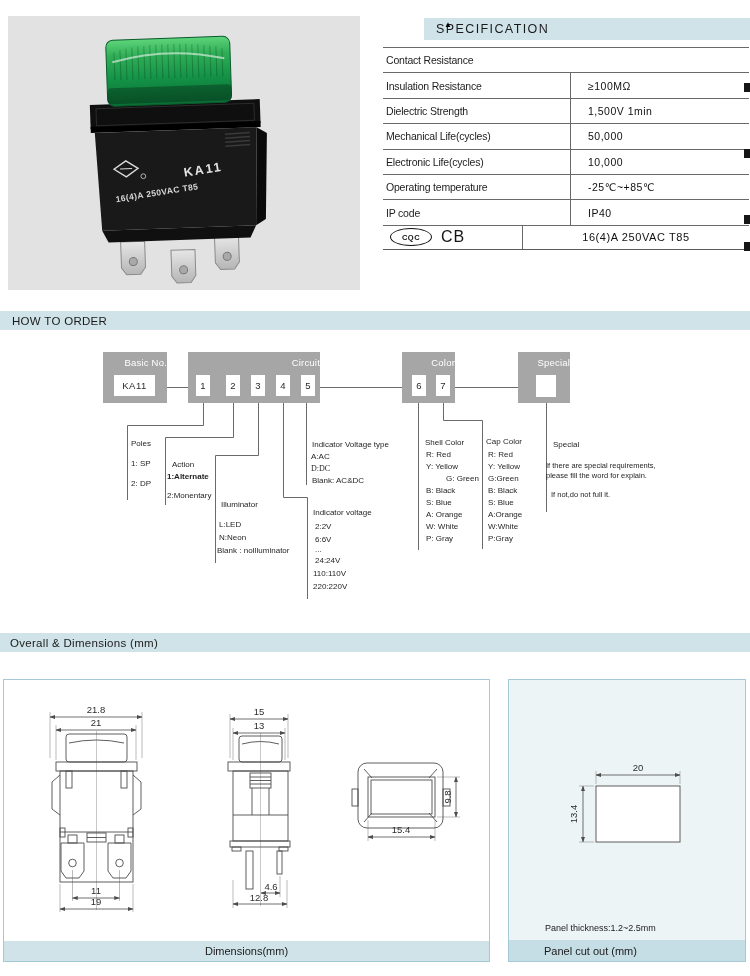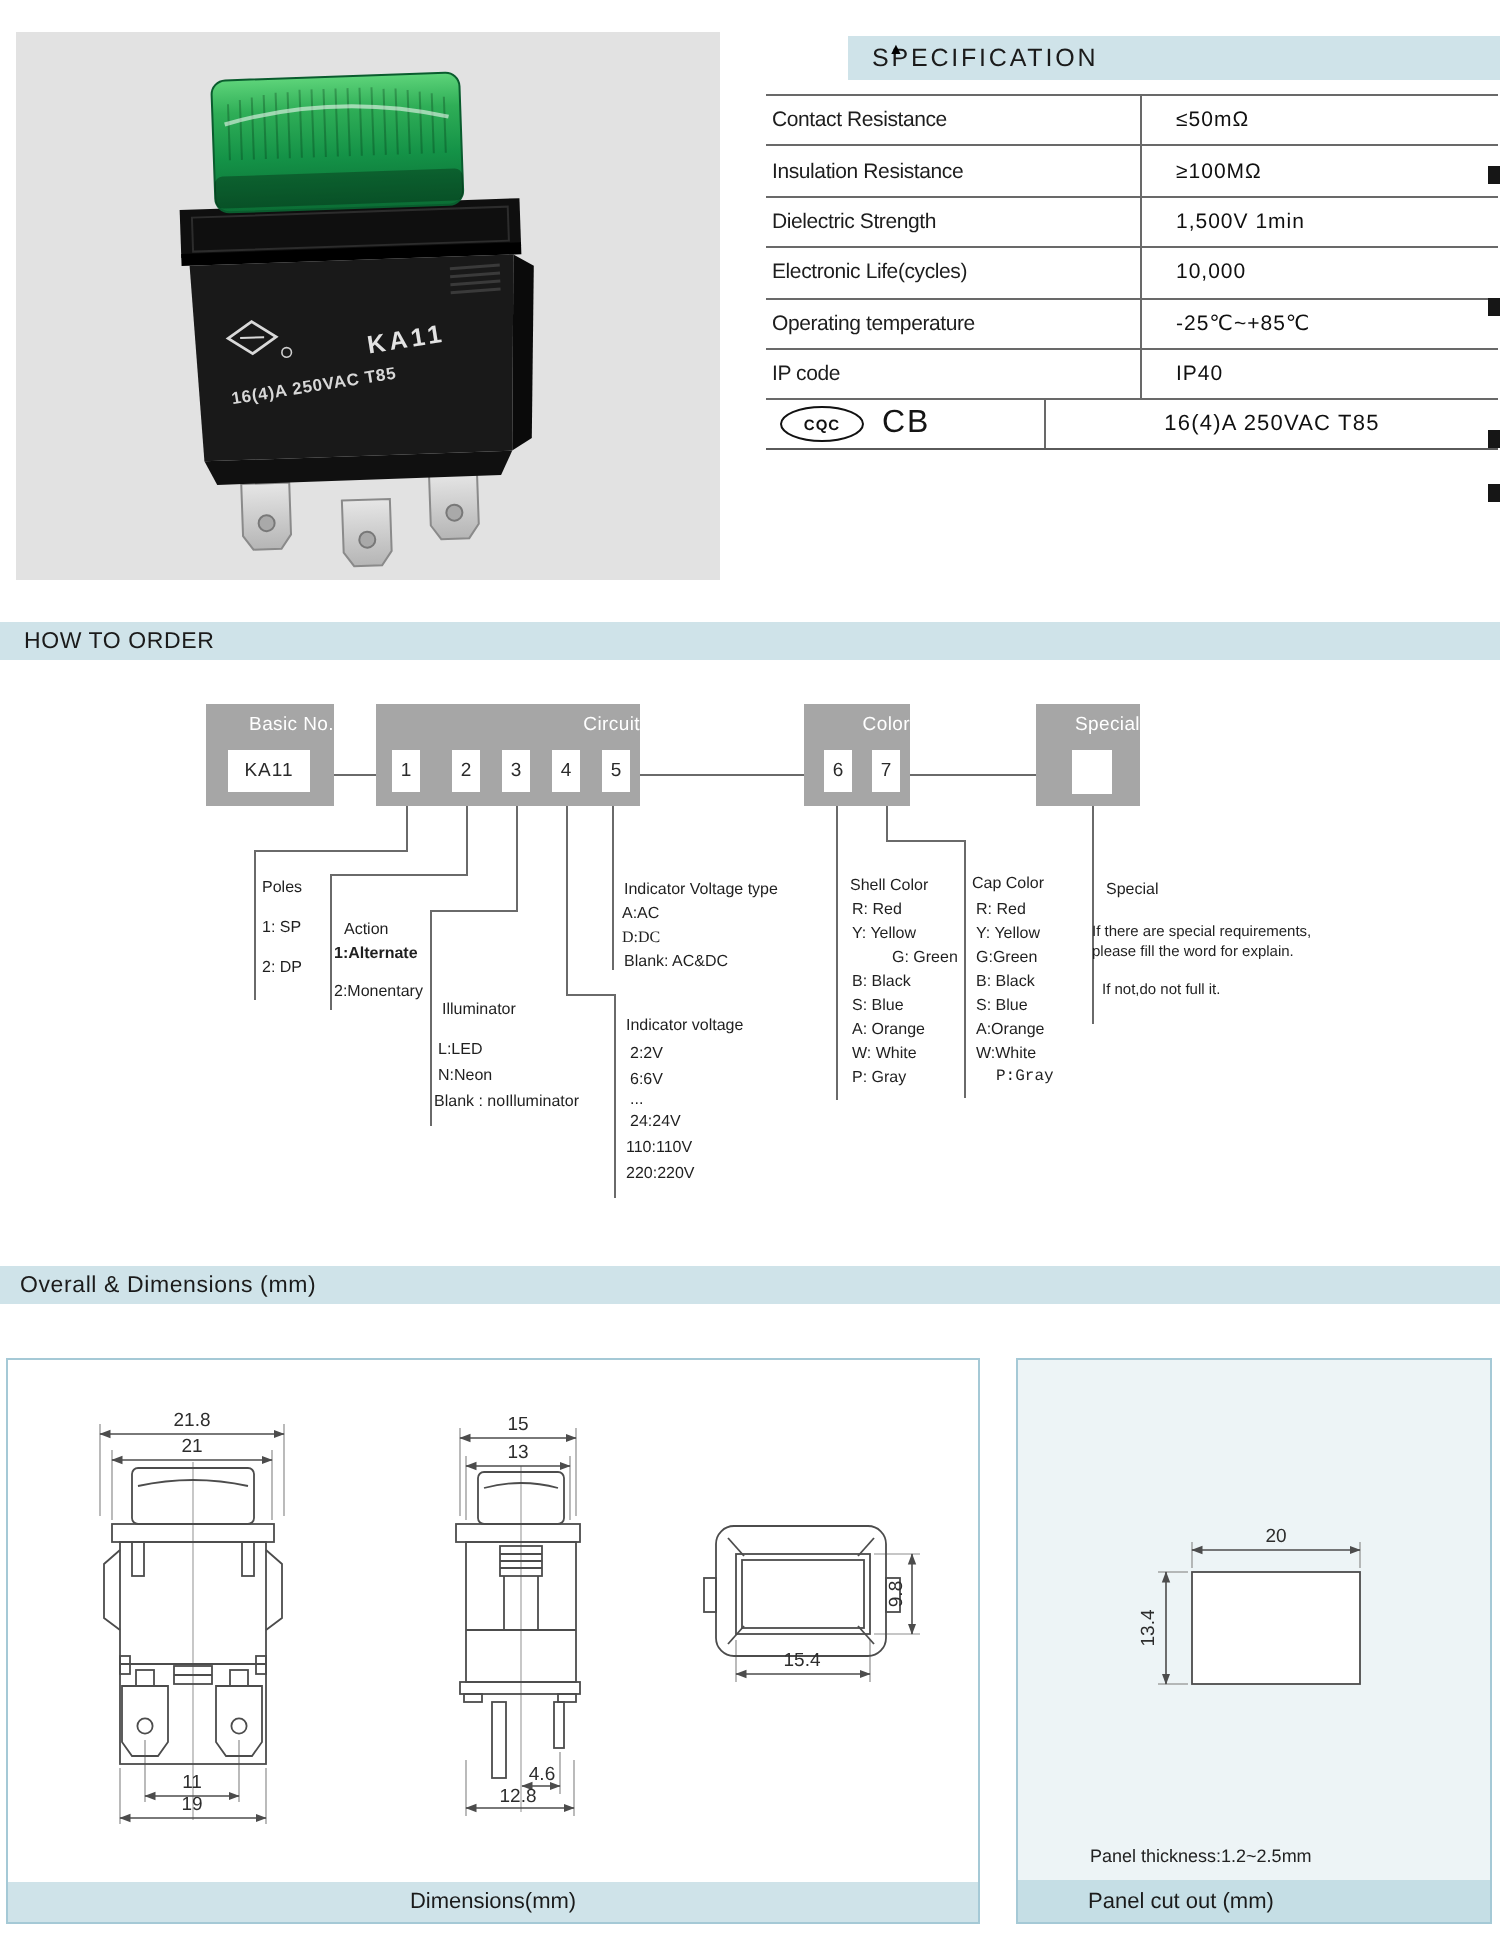--- a/index.html
+++ b/index.html
@@ -126,29 +126,32 @@
   </div>
 
   <div class="bar" id="spec-title">
     <span>SPECIFICATION</span>
   </div>
   <span class="artifact" style="left:444px;top:20px;">▲</span>
 
   <div id="spec-table">
     <div class="srow">
       <div class="sl">Contact Resistance</div>
-      <div class="sv">≤50mΩ</div>
     </div>
     <div class="srow">
       <div class="sl">Insulation Resistance</div>
       <div class="sv">≥100MΩ</div>
     </div>
     <div class="srow">
       <div class="sl">Dielectric Strength</div>
       <div class="sv">1,500V 1min</div>
+    </div>
+    <div class="srow">
+      <div class="sl">Mechanical Life(cycles)</div>
+      <div class="sv">50,000</div>
     </div>
     <div class="srow">
       <div class="sl">Electronic Life(cycles)</div>
       <div class="sv">10,000</div>
     </div>
     <div class="srow">
       <div class="sl">Operating temperature</div>
       <div class="sv">-25℃~+85℃</div>
     </div>
     <div class="srow">
@@ -235,21 +238,21 @@
   <span class="lg" style="left:426px;top:535px;">P: Gray</span>
 
   <span class="lg" style="left:486px;top:438px;">Cap Color</span>
   <span class="lg" style="left:488px;top:451px;">R: Red</span>
   <span class="lg" style="left:488px;top:463px;">Y: Yellow</span>
   <span class="lg" style="left:488px;top:475px;">G:Green</span>
   <span class="lg" style="left:488px;top:487px;">B: Black</span>
   <span class="lg" style="left:488px;top:499px;">S: Blue</span>
   <span class="lg" style="left:488px;top:511px;">A:Orange</span>
   <span class="lg" style="left:488px;top:523px;">W:White</span>
-  <span class="lg" style="left:498px;top:535px;font-family:Liberation Mono, monospace;">P:Gray</span>
+  <span class="lg" style="left:488px;top:535px;">P:Gray</span>
 
   <span class="lg" style="left:553px;top:441px;">Special</span>
   <span class="lg small" style="left:546px;top:462px;">If there are special requirements,</span>
   <span class="lg small" style="left:546px;top:472px;">please fill the word for explain.</span>
   <span class="lg small" style="left:551px;top:491px;">If not,do not full it.</span>
 
   <div class="bar" style="left:0;top:633px;width:750px;height:19px;padding-left:10px;box-sizing:border-box;">
     <span>Overall &amp; Dimensions (mm)</span>
   </div>
 

